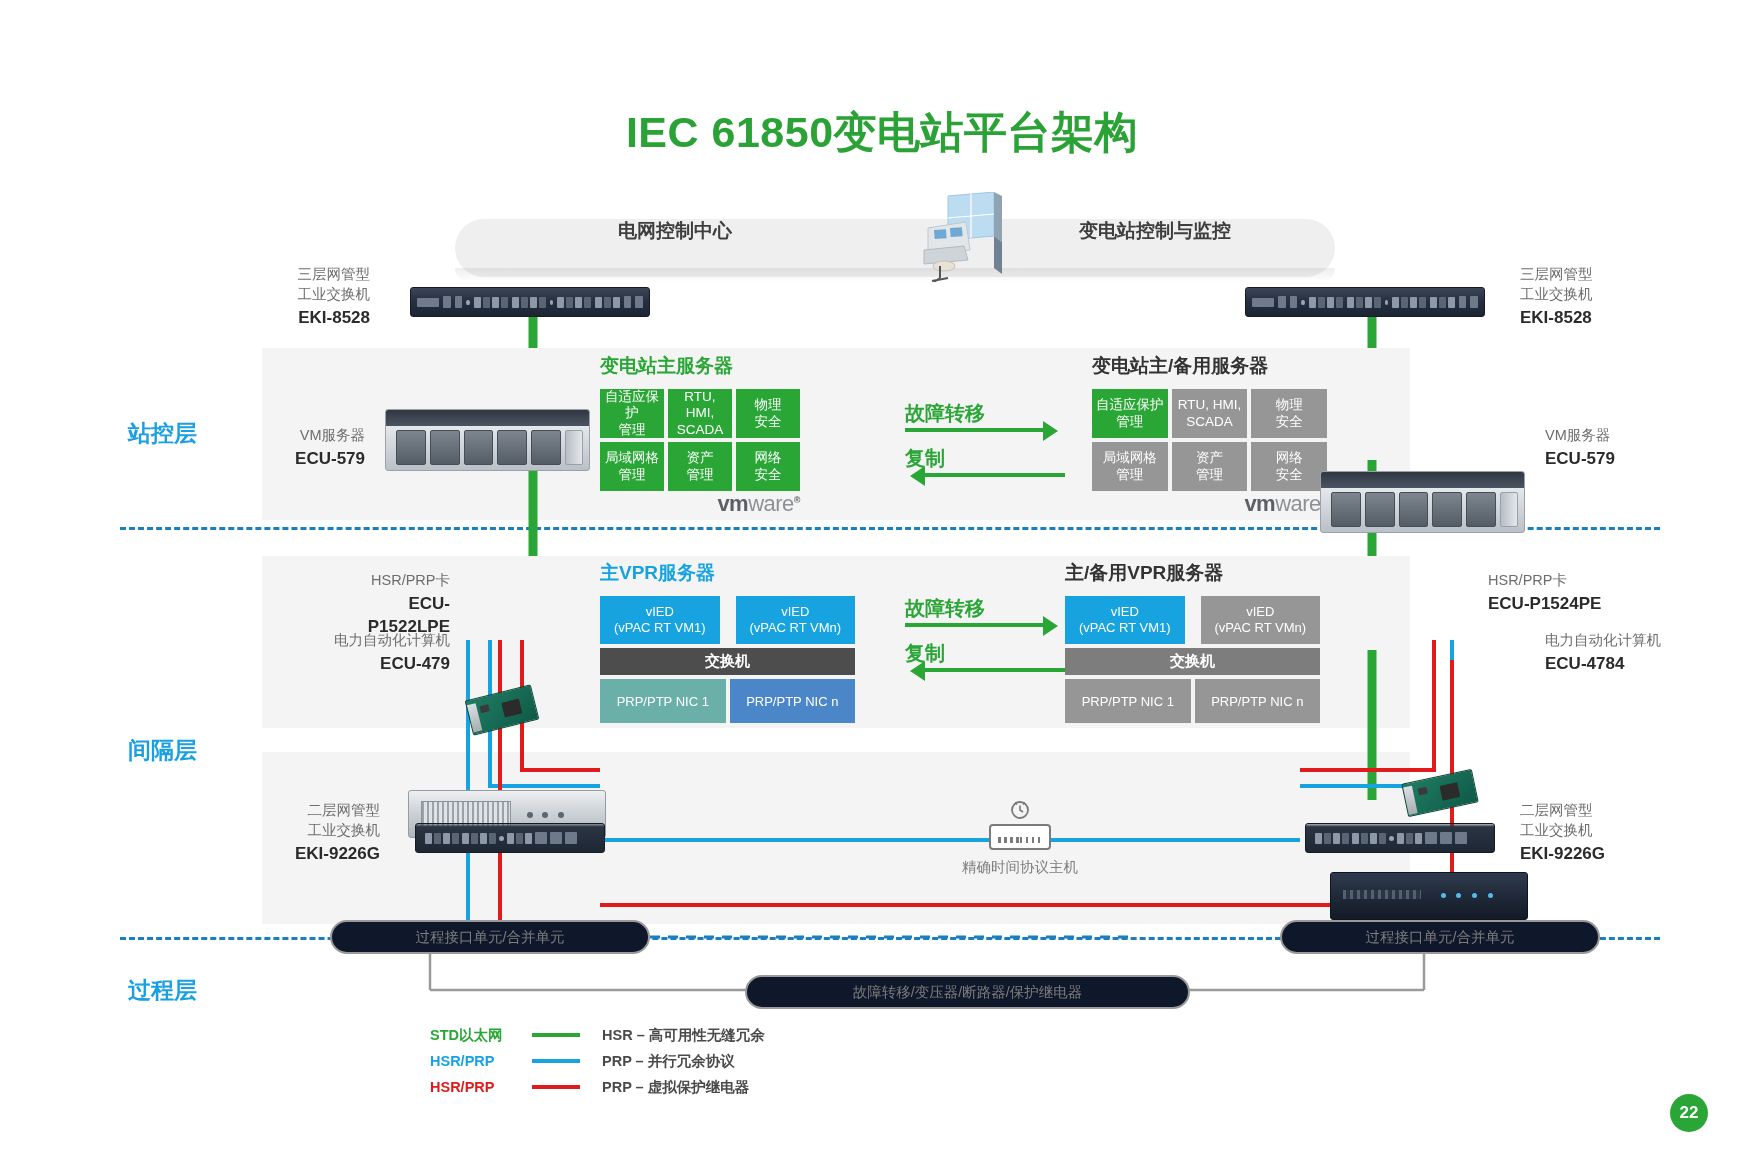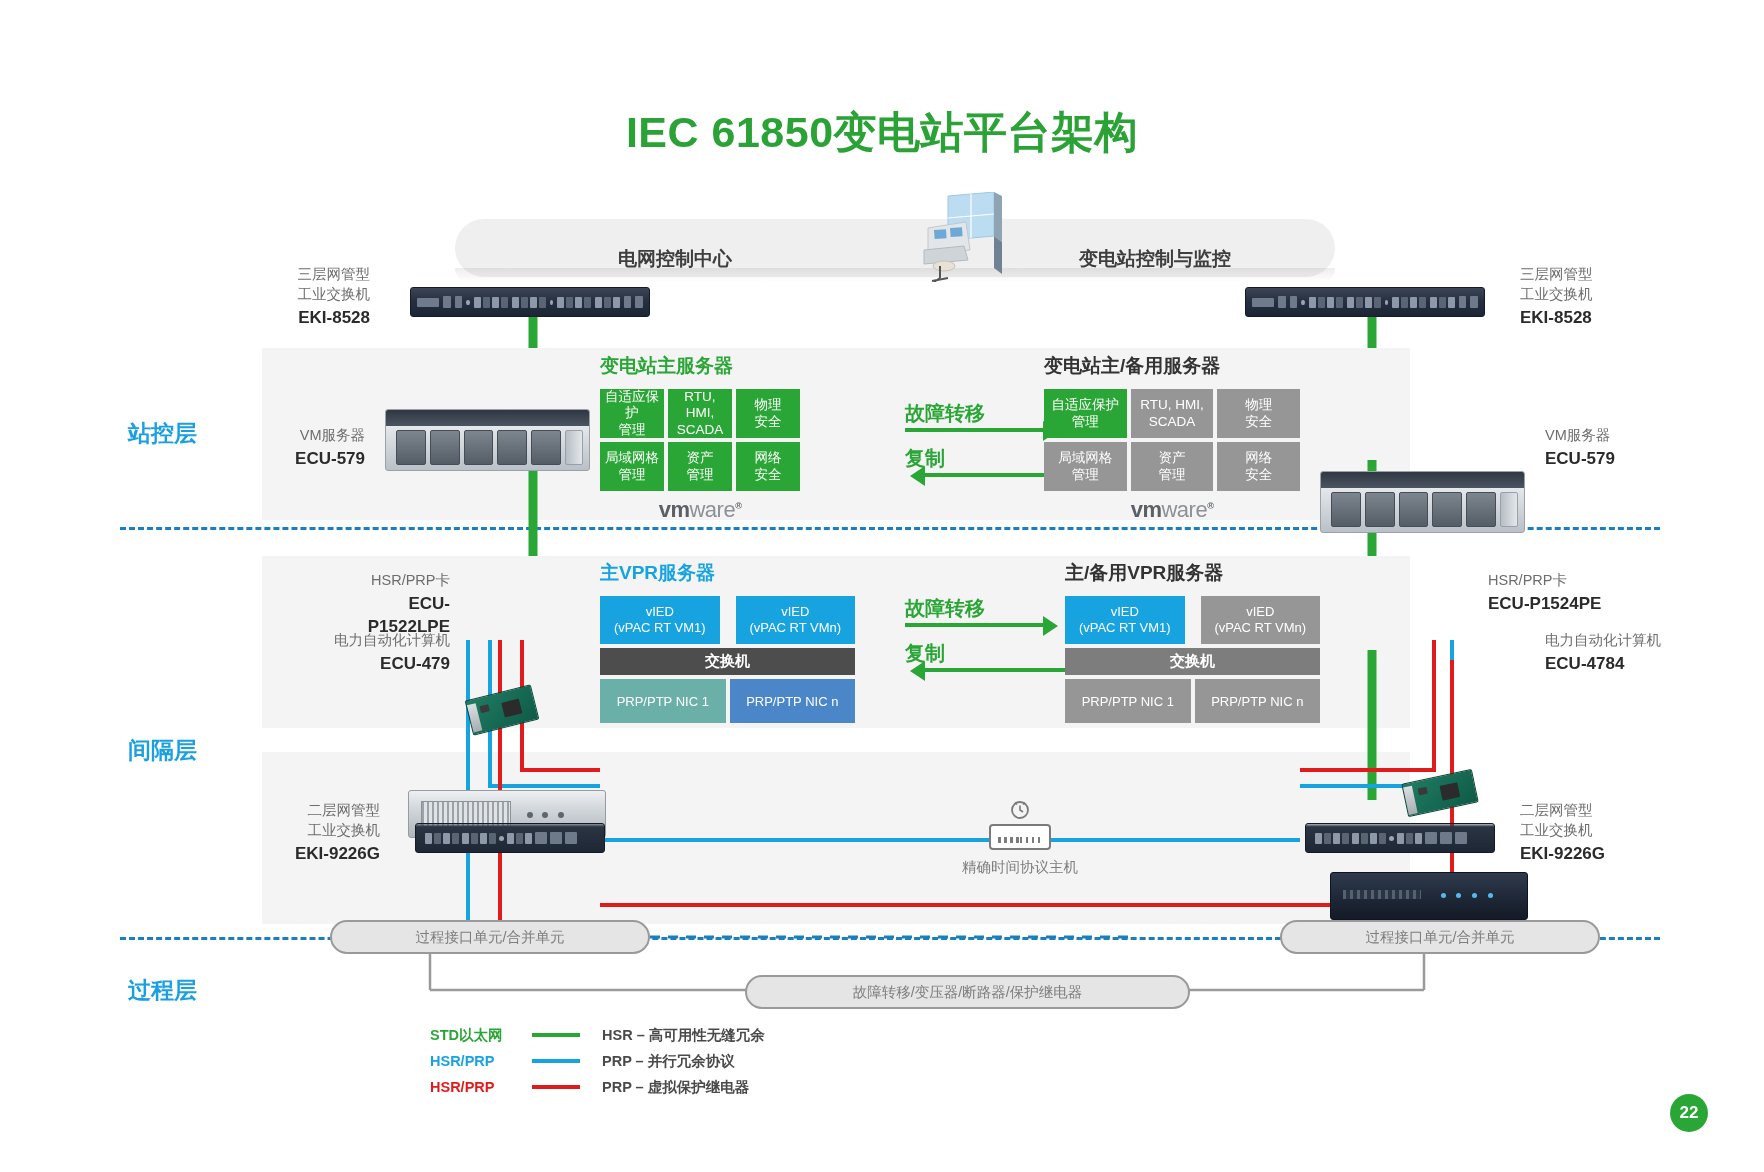--- a/index.html
+++ b/index.html
@@ -21,21 +21,21 @@
   #top-bar {
     left:455px; top:219px; width:880px; height:58px;
     background:#efefef; border-radius:29px;
   }
   #top-bar-shadow {
     left:455px; top:268px; width:880px; height:14px;
     background:linear-gradient(180deg,rgba(0,0,0,.07),rgba(0,0,0,0));
     border-radius:0 0 29px 29px;
   }
   .top-bar-label {
-    top:246px; font-size:19px; font-weight:bold; color:#3e3e3e; text-align:center;
+    top:218px; font-size:19px; font-weight:bold; color:#3e3e3e; text-align:center;
   }
   #grid-center-label { left:555px; width:240px; }
   #substation-label  { left:995px; width:320px; }
 
   
   #control-room { left:910px; top:192px; width:100px; height:90px; }
 
   
   .band { background:#f4f4f4; }
   #band-station  { left:262px; top:348px;  width:1148px; height:172px; }
@@ -128,22 +128,22 @@
   .grid6 { display:grid; grid-template-columns:1fr 1fr 1fr; gap:4px; }
   .cell {
     height:49px; display:flex; align-items:center; justify-content:center;
     text-align:center; font-size:13.5px; color:#ffffff; line-height:1.2;
     padding:2px 4px;
   }
   .cell.green { background:#2aa636; }
   .cell.grey  { background:#969696; }
 
   .vmware {
-    text-align:center; font-size:22px; font-weight:bold; color:#5c6066;
-    letter-spacing:-0.5px; margin-top:6px;
+    text-align:right; font-size:22px; font-weight:bold; color:#5c6066;
+    letter-spacing:-0.5px; 
   }
   .vmware span.light { font-weight:400; color:#8c9097; }
 
   
   .vied-row { display:grid; grid-template-columns:1fr 1fr; gap:16px; }
   .vied {
     height:48px; display:flex; align-items:center; justify-content:center;
     text-align:center; font-size:13px; color:#fff; line-height:1.25;
   }
   .vied.blue   { background:#17a3e0; }
@@ -188,21 +188,21 @@
     background:repeating-linear-gradient(90deg,#7b7b7b 0 3px,#fff 3px 6px);
   }
   .ptp-box .pleds {
     position:absolute; right:7px; bottom:5px; width:22px; height:6px;
     background:repeating-linear-gradient(90deg,#7b7b7b 0 2px,#fff 2px 6px);
   }
   .ptp-label { font-size:14.5px; color:#7d7d7d; margin-top:8px; }
 
   
   .pill {
-    border:2px solid #9a9a9a; border-radius:24px; background:#e5e5e5;
+    border:2px solid #9a9a9a; border-radius:24px; background:#0f172a;
     display:flex; align-items:center; justify-content:center;
     font-size:14.5px; color:#7d7d7d;
   }
 
   
   #legend { left:430px; top:1022px; width:520px; }
   .lg-row { display:flex; align-items:center; height:26px; }
   .lg-tag { width:92px; font-size:14.5px; font-weight:bold; }
   .lg-line { width:48px; height:4px; margin:0 22px 0 10px; }
   .lg-desc { font-size:14.5px; font-weight:bold; color:#4a4a4a; }
@@ -399,21 +399,21 @@
 </div>
 <div class="abs arrow-line" style="left:905px; top:428px; width:140px;"></div>
 <div class="abs arrow-head right" style="left:1043px; top:421px;"></div>
 
 <div class="abs" style="left:905px; top:445px; width:160px;">
   <div class="arrow-label">复制</div>
 </div>
 <div class="abs arrow-line" style="left:925px; top:473px; width:140px;"></div>
 <div class="abs arrow-head left" style="left:910px; top:466px;"></div>
 
-<div class="abs" style="left:1044px; top:353px; width:256px;">
+<div class="abs" style="left:1092px; top:353px; width:235px;">
   <div class="panel-title" style="color:#333;">变电站主/备用服务器</div>
   <div class="grid6" style="margin-top:10px;">
     <div class="cell green" style="white-space:pre-line">自适应保护
 管理</div>
     <div class="cell grey" style="white-space:pre-line">RTU, HMI,
 SCADA</div>
     <div class="cell grey" style="white-space:pre-line">物理
 安全</div>
     <div class="cell grey" style="white-space:pre-line">局域网格
 管理</div>

